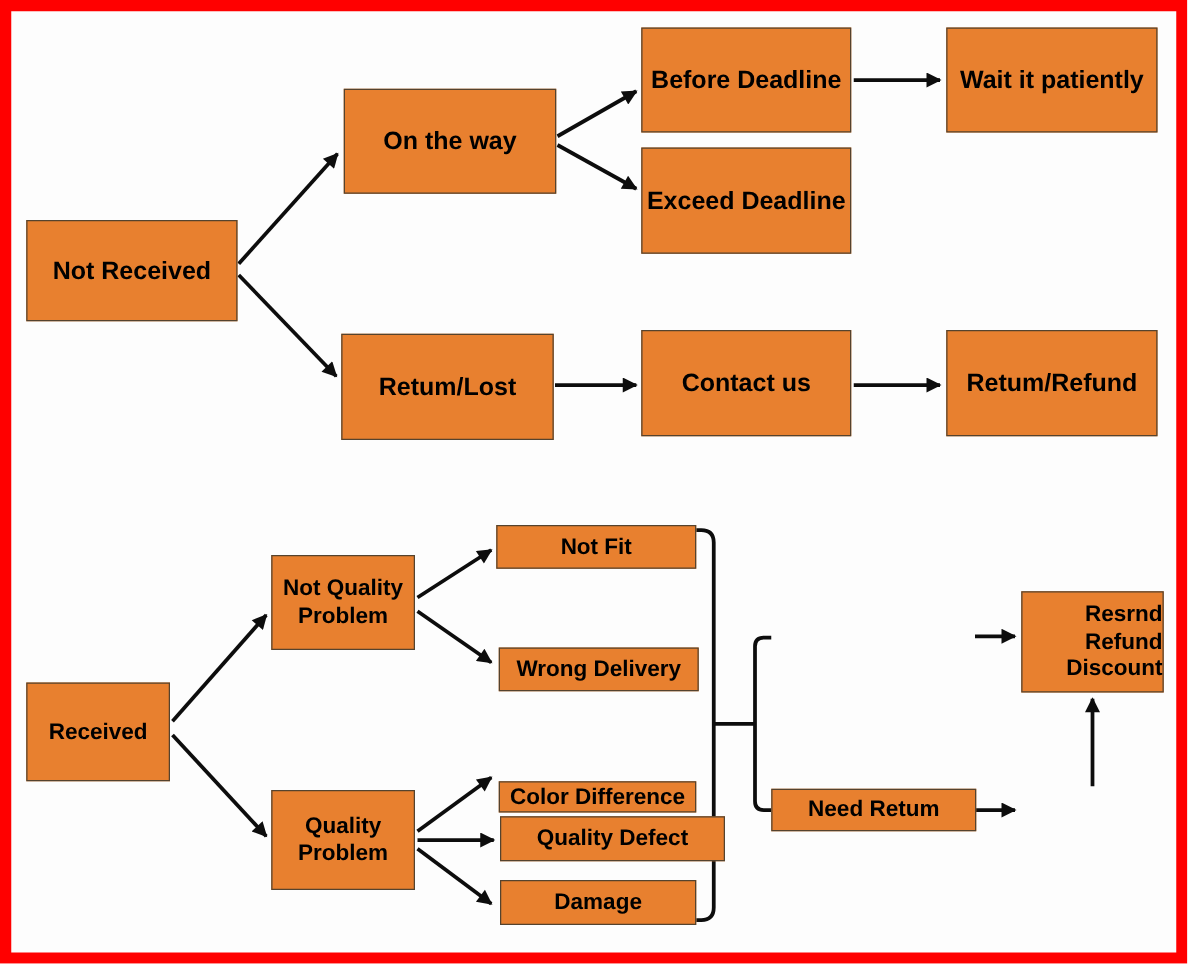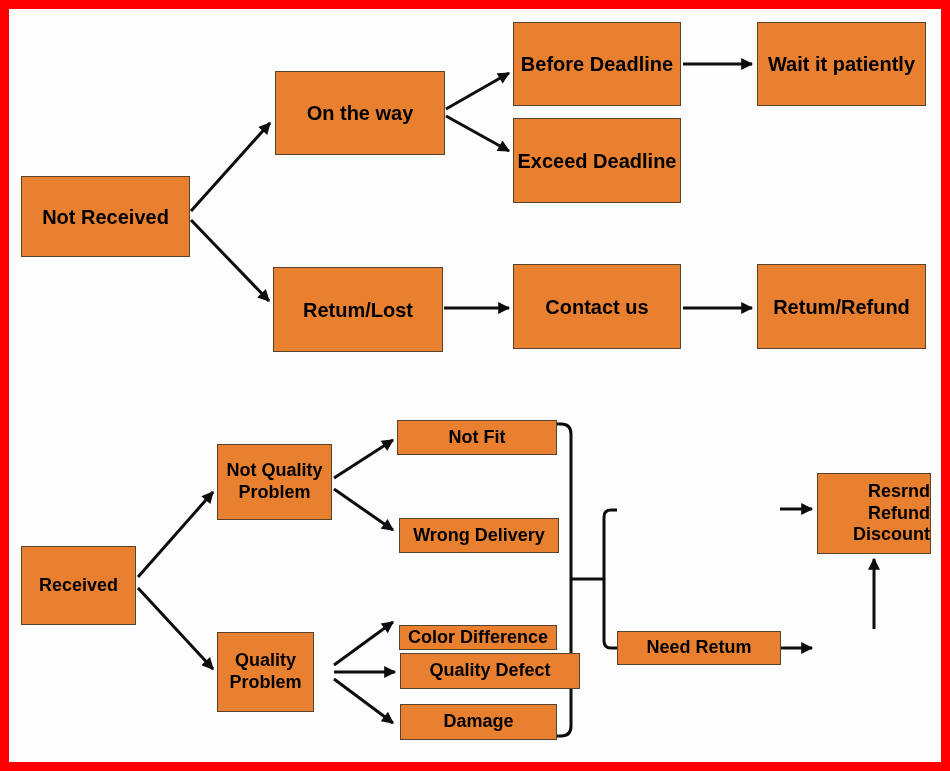--- a/index.html
+++ b/index.html
@@ -91,21 +91,21 @@
   <div class="node fs20" style="left:273px;top:267px;width:170px;height:85px;">Retum/Lost</div>
 
   <div class="node fs20" style="left:513px;top:264px;width:168px;height:85px;">Contact us</div>
 
   <div class="node fs20" style="left:757px;top:264px;width:169px;height:85px;">Retum/Refund</div>
 
   <div class="node fs18" style="left:21px;top:546px;width:115px;height:79px;">Received</div>
 
   <div class="node fs18" style="left:217px;top:444px;width:115px;height:76px;">Not Quality Problem</div>
 
-  <div class="node fs18" style="left:217px;top:632px;width:97px;height:80px;">Quality Problem</div>
+  <div class="node fs18" style="left:217px;top:632px;width:115px;height:80px;">Quality Problem</div>
 
   <div class="node fs18" style="left:397px;top:420px;width:160px;height:35px;">Not Fit</div>
 
   <div class="node fs18" style="left:399px;top:518px;width:160px;height:35px;">Wrong Delivery</div>
 
   <div class="node fs18" style="left:399px;top:604px;width:158px;height:25px;margin-top:21px;">Color Difference</div>
 
   <div class="node fs18" style="left:400px;top:653px;width:180px;height:36px;">Quality Defect</div>
 
   <div class="node fs18" style="left:400px;top:704px;width:157px;height:36px;">Damage</div>

